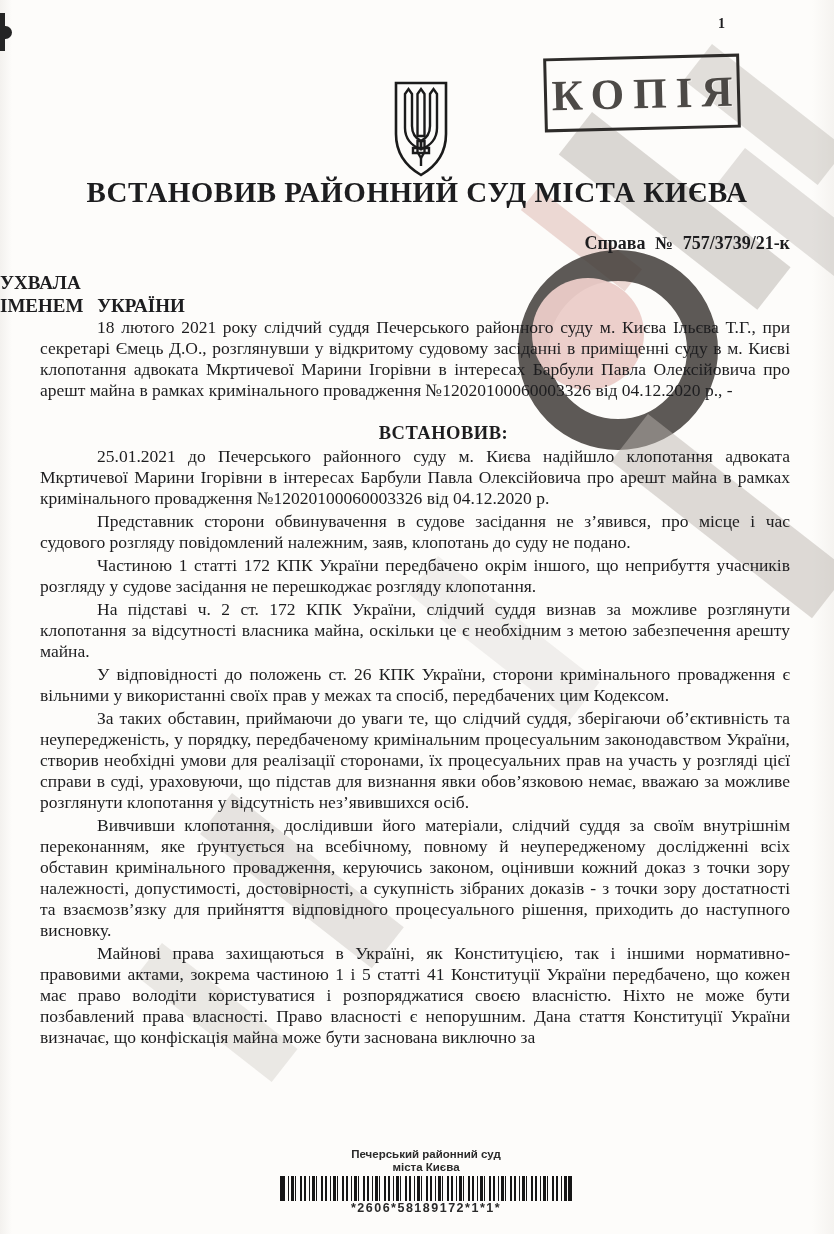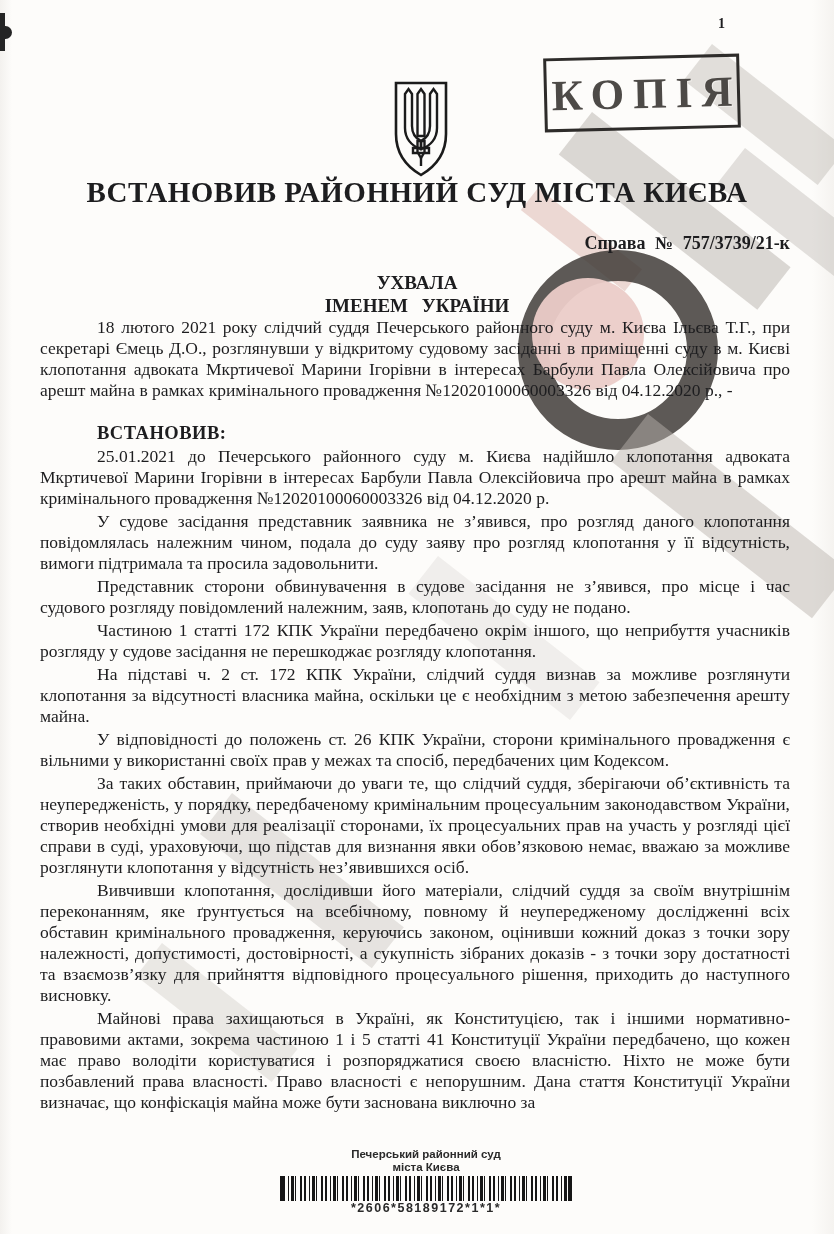--- a/index.html
+++ b/index.html
@@ -52,31 +52,31 @@
     position:absolute;left:0;top:176px;width:100%;
     text-align:center;font-weight:bold;font-size:29px;letter-spacing:.5px;
     white-space:nowrap;
   }
   .case-number{
     position:absolute;right:44px;top:233px;
     font-size:18px;font-weight:bold;word-spacing:5px;
   }
   .ruling-head{
     position:absolute;left:0;top:271px;width:100%;
-    text-align:center;font-weight:bold;font-size:19px;line-height:23px;
+    text-align:left;font-weight:bold;font-size:19px;line-height:23px;
   }
   .ruling-head .subtitle{word-spacing:9px;}
   .main-text{
     position:absolute;left:40px;top:317px;width:750px;
     font-size:17.5px;line-height:21px;text-align:justify;
   }
   .main-text p{margin:0 0 2px;text-indent:57px;}
   .main-text p.intro{margin-bottom:22px;}
   .section-heading{
-    text-align:left;font-weight:bold;font-size:18.5px;
+    text-align:center;font-weight:bold;font-size:18.5px;
     letter-spacing:.5px;margin:12px 0 5px;text-indent:0;
   }
   
   .footer{
     position:absolute;left:0;top:1148px;width:100%;
     text-align:center;
     font-family:"Liberation Sans","DejaVu Sans",sans-serif;
     font-weight:bold;font-size:11.5px;line-height:13px;color:#2a2a2a;margin-left:9px;
   }
   .barcode{
@@ -143,21 +143,20 @@
 
     <div class="ruling-head">
       <div>УХВАЛА</div>
       <div class="subtitle">ІМЕНЕМ УКРАЇНИ</div>
     </div>
 
     <div class="main-text">
       <p class="intro">18 лютого 2021 року слідчий суддя Печерського районного суду м. Києва Ільєва Т.Г., при секретарі Ємець Д.О., розглянувши у відкритому судовому засіданні в приміщенні суду в м. Києві клопотання адвоката Мкртичевої Марини Ігорівни в інтересах Барбули Павла Олексійовича про арешт майна в рамках кримінального провадження №12020100060003326 від 04.12.2020 р., -</p>
       <p class="section-heading">ВСТАНОВИВ:</p>
       <p>25.01.2021 до Печерського районного суду м. Києва надійшло клопотання адвоката Мкртичевої Марини Ігорівни в інтересах Барбули Павла Олексійовича про арешт майна в рамках кримінального провадження №12020100060003326 від 04.12.2020 р.</p>
-      <p>У судове засідання представник заявника не з’явився, про розгляд даного клопотання повідомлялась належним чином, подала до суду заяву про розгляд клопотання у її відсутність, вимоги підтримала та просила задовольнити.</p>
       <p>Представник сторони обвинувачення в судове засідання не з’явився, про місце і час судового розгляду повідомлений належним, заяв, клопотань до суду не подано.</p>
       <p>Частиною 1 статті 172 КПК України передбачено окрім іншого, що неприбуття учасників розгляду у судове засідання не перешкоджає розгляду клопотання.</p>
       <p>На підставі ч. 2 ст. 172 КПК України, слідчий суддя визнав за можливе розглянути клопотання за відсутності власника майна, оскільки це є необхідним з метою забезпечення арешту майна.</p>
       <p>У відповідності до положень ст. 26 КПК України, сторони кримінального провадження є вільними у використанні своїх прав у межах та спосіб, передбачених цим Кодексом.</p>
       <p>За таких обставин, приймаючи до уваги те, що слідчий суддя, зберігаючи об’єктивність та неупередженість, у порядку, передбаченому кримінальним процесуальним законодавством України, створив необхідні умови для реалізації сторонами, їх процесуальних прав на участь у розгляді цієї справи в суді, ураховуючи, що підстав для визнання явки обов’язковою немає, вважаю за можливе розглянути клопотання у відсутність нез’явившихся осіб.</p>
       <p>Вивчивши клопотання, дослідивши його матеріали, слідчий суддя за своїм внутрішнім переконанням, яке ґрунтується на всебічному, повному й неупередженому дослідженні всіх обставин кримінального провадження, керуючись законом, оцінивши кожний доказ з точки зору належності, допустимості, достовірності, а сукупність зібраних доказів - з точки зору достатності та взаємозв’язку для прийняття відповідного процесуального рішення, приходить до наступного висновку.</p>
       <p>Майнові права захищаються в Україні, як Конституцією, так і іншими нормативно-правовими актами, зокрема частиною 1 і 5 статті 41 Конституції України передбачено, що кожен має право володіти користуватися і розпоряджатися своєю власністю. Ніхто не може бути позбавлений права власності. Право власності є непорушним. Дана стаття Конституції України визначає, що конфіскація майна може бути заснована виключно за</p>
     </div>
 
     <div class="footer">

